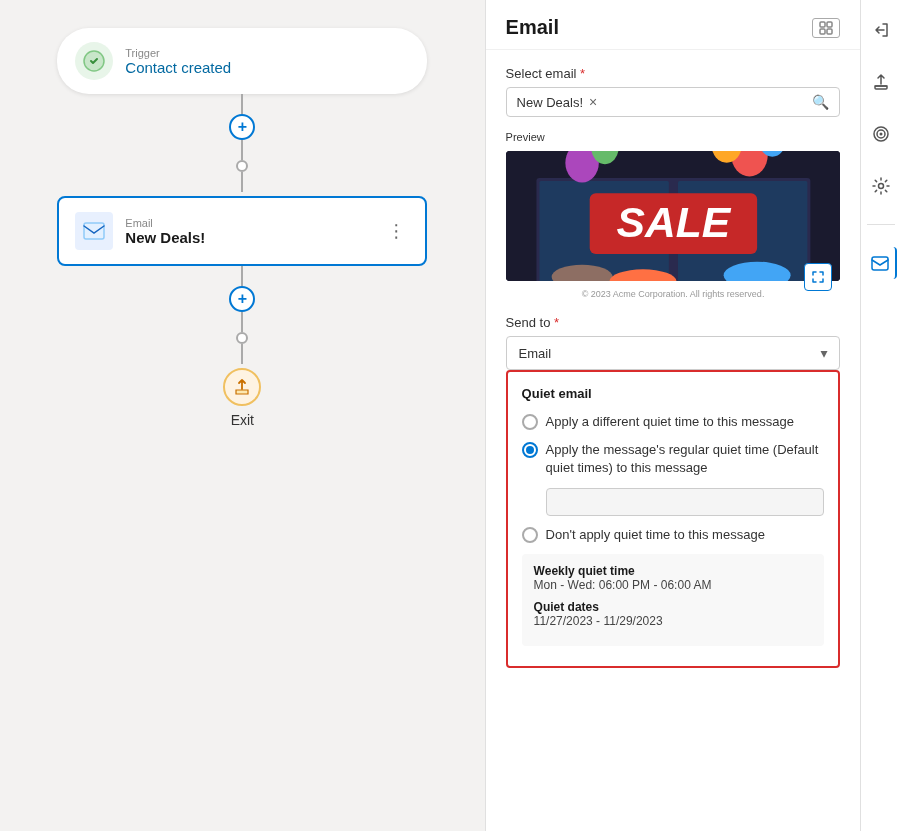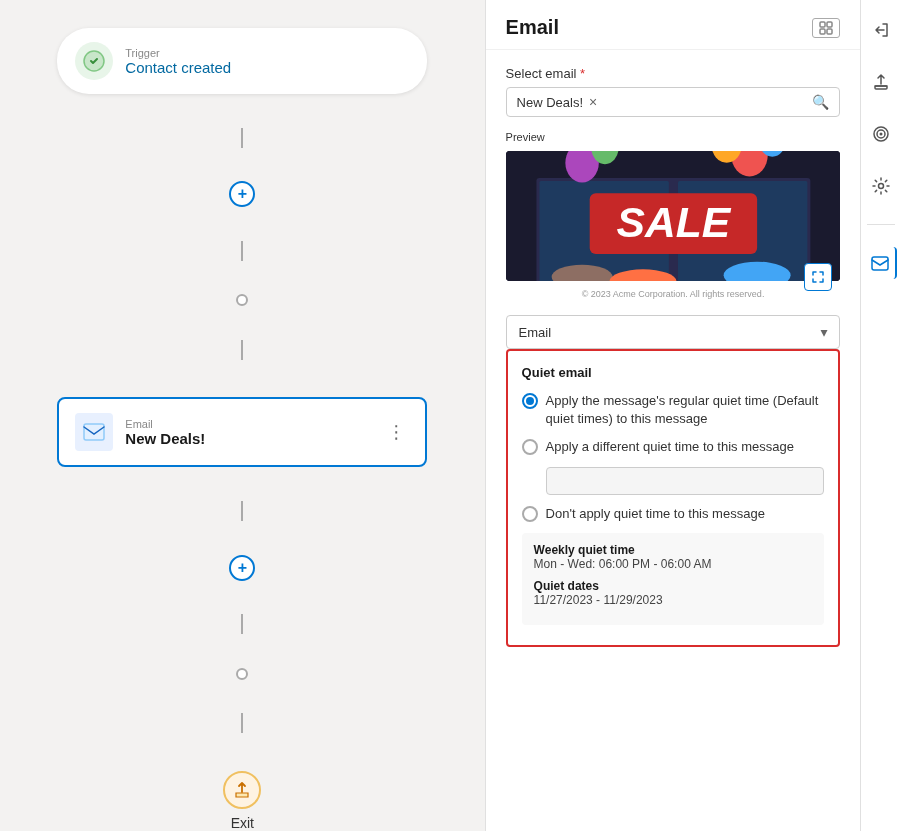--- a/index.html
+++ b/index.html
@@ -14,21 +14,20 @@
 
     
     .left-panel {
       width: 490px;
       background: #f3f2f1;
       position: relative;
       display: flex;
       flex-direction: column;
       align-items: center;
       padding-top: 28px;
-      justify-content: space-between;
     }
 
     .trigger-node {
       background: white;
       border-radius: 32px;
       padding: 14px 28px 14px 18px;
       display: flex;
       align-items: center;
       gap: 12px;
       box-shadow: 0 1px 4px rgba(0,0,0,0.1);
@@ -583,36 +582,40 @@
       <div class="preview-caption">
         <div>© 2023 Acme Corporation. All rights reserved.</div>
       </div>
       <div class="expand-preview-btn">
         <svg width="14" height="14" viewBox="0 0 14 14" fill="none">
           <path d="M2 5V2h3M2 9v3h3M12 5V2H9M12 9v3H9" stroke="#0078d4" stroke-width="1.5" stroke-linecap="round" stroke-linejoin="round"></path>
         </svg>
       </div>
     </div>
 
+    <div class="send-to-label">
+      <span>Send to</span>
+      <span class="required-star"> *</span>
+    </div>
     <div class="dropdown-select">
       <span class="dropdown-value">Email</span>
       <span class="chevron-down">▾</span>
     </div>
 
     <div class="quiet-time-box">
       <div class="quiet-time-title">Quiet email</div>
 
       <div class="radio-option">
+        <div class="radio-input unchecked"></div>
+        <span class="radio-text">Apply a different quiet time to this message</span>
+      </div>
+
+      <div class="radio-option">
         <div class="radio-input checked"></div>
         <span class="radio-text">Apply the message's regular quiet time (Default quiet times) to this message</span>
-      </div>
-
-      <div class="radio-option">
-        <div class="radio-input unchecked"></div>
-        <span class="radio-text">Apply a different quiet time to this message</span>
       </div>
       <div class="quiet-time-input-placeholder"></div>
 
       <div class="radio-option">
         <div class="radio-input unchecked"></div>
         <span class="radio-text">Don't apply quiet time to this message</span>
       </div>
 
       <div class="qt-info-box">
         <div class="qt-info-row">

